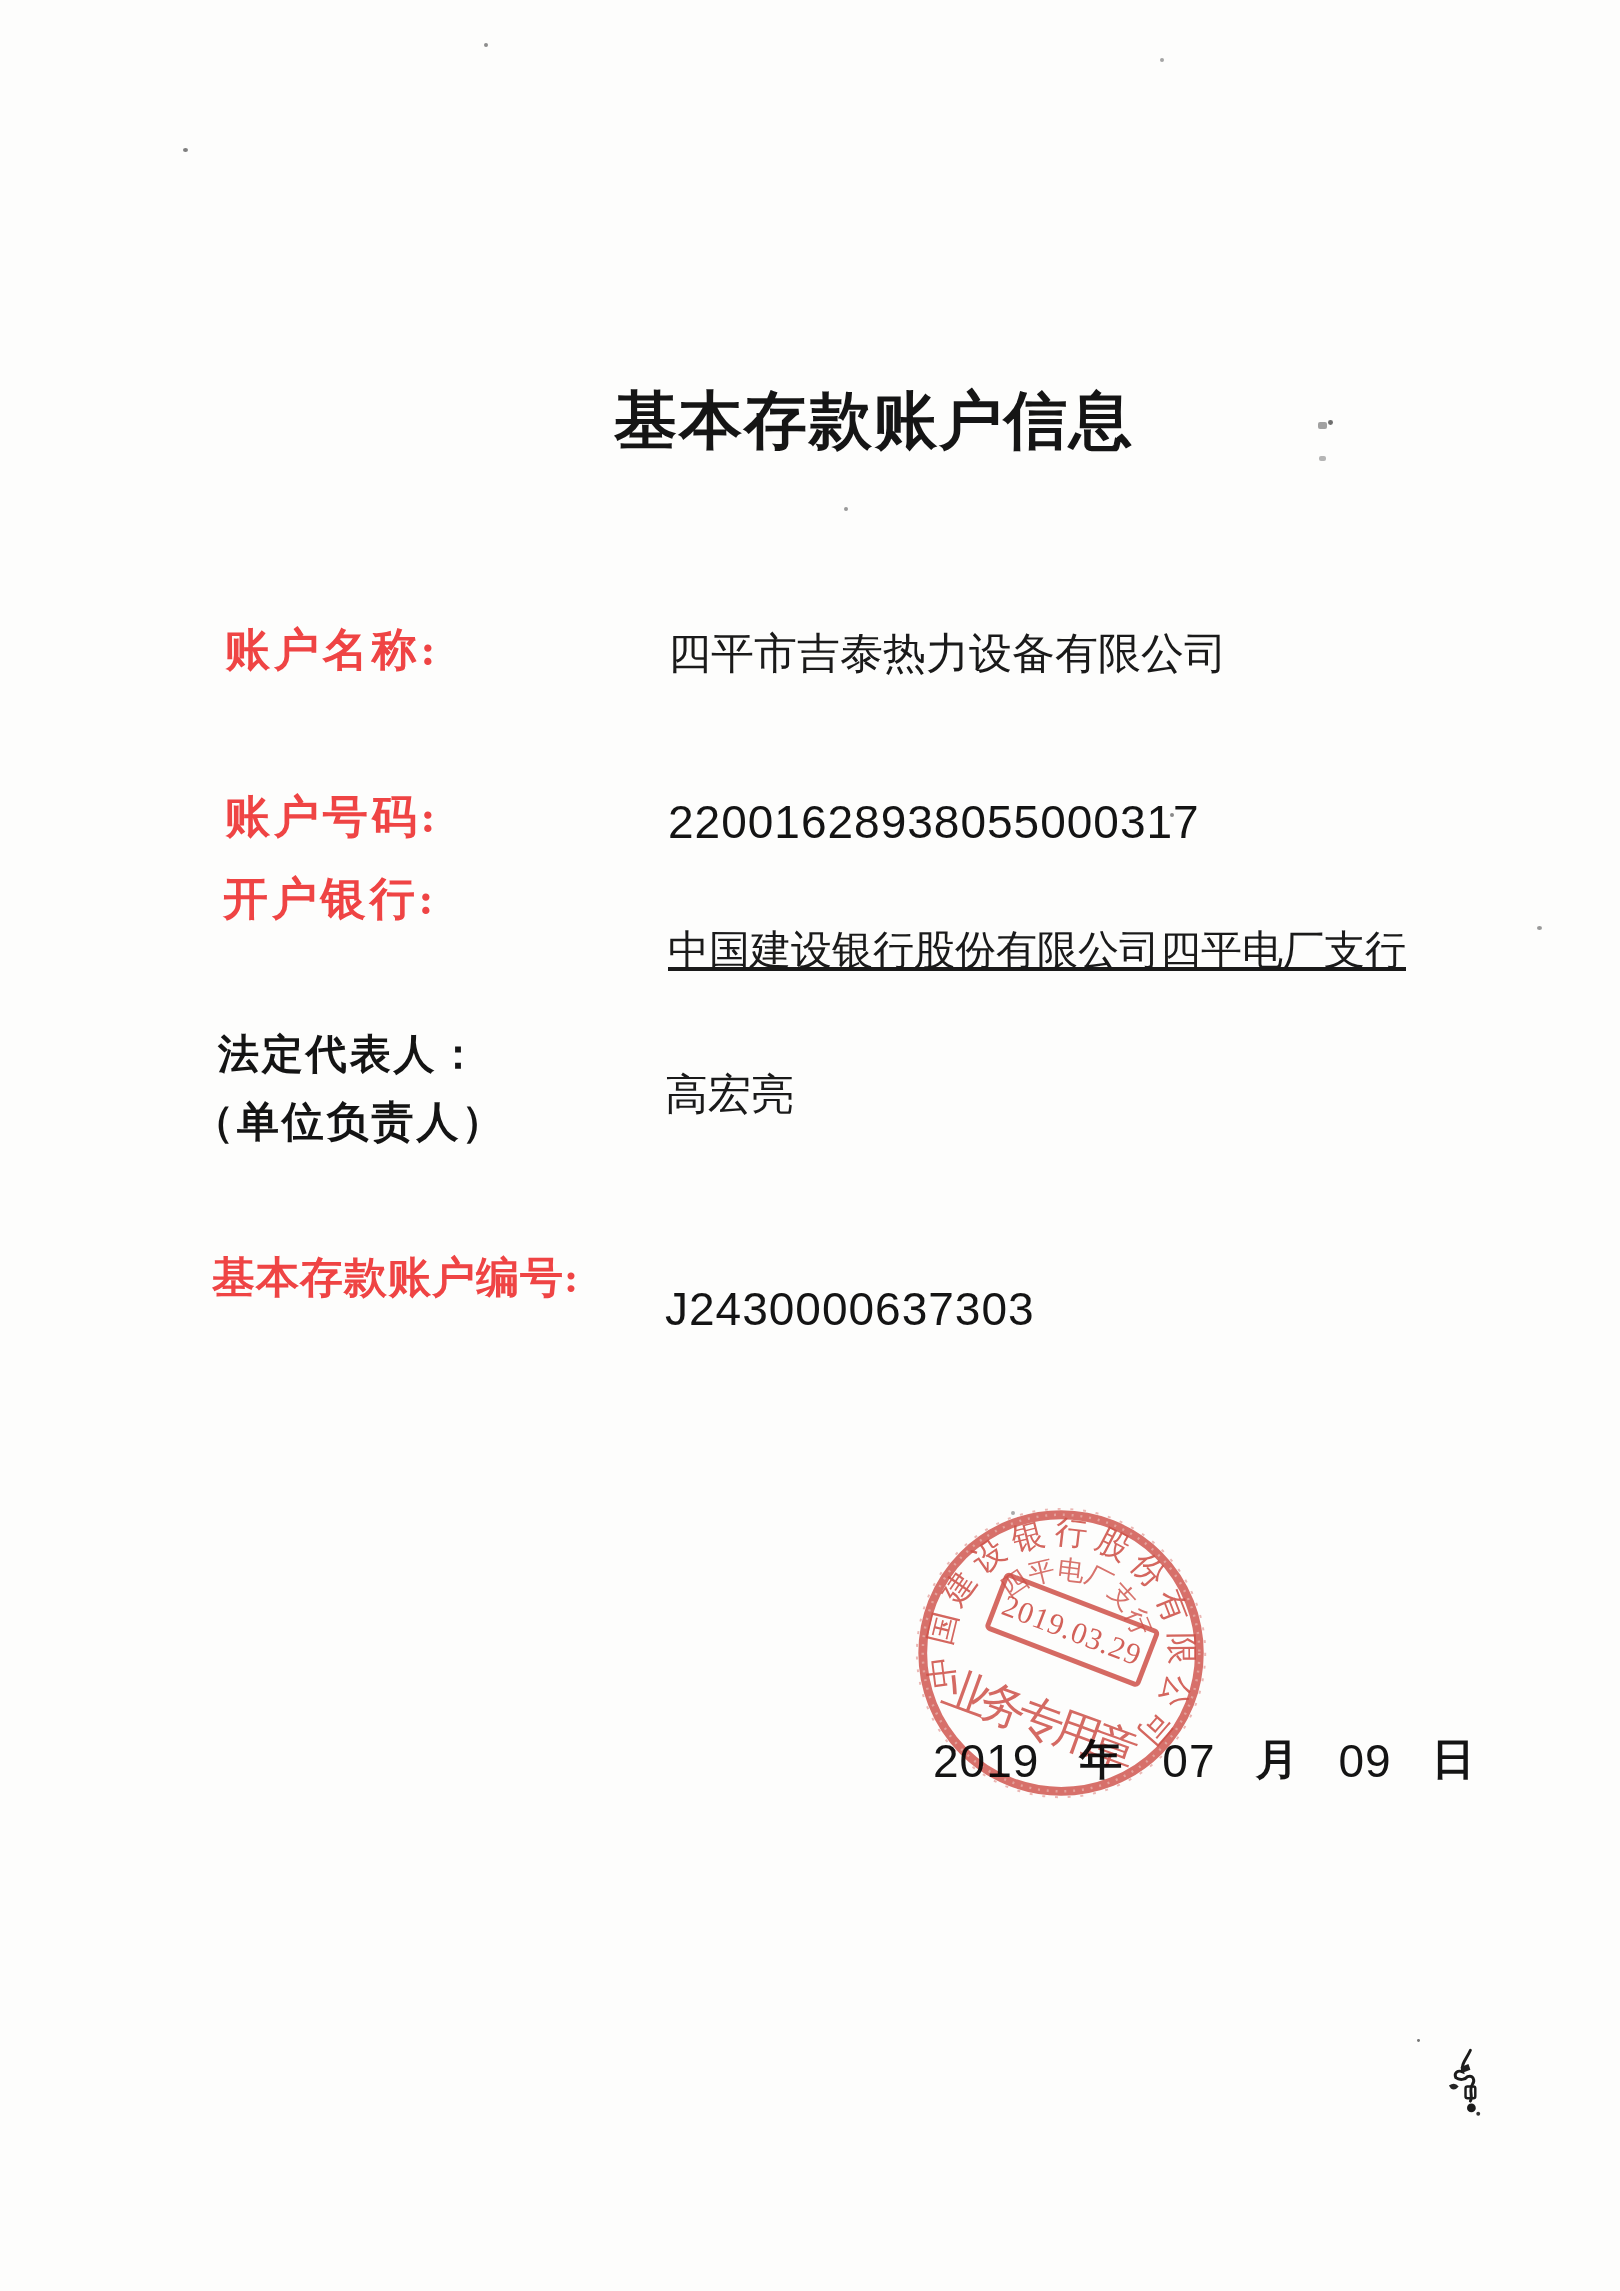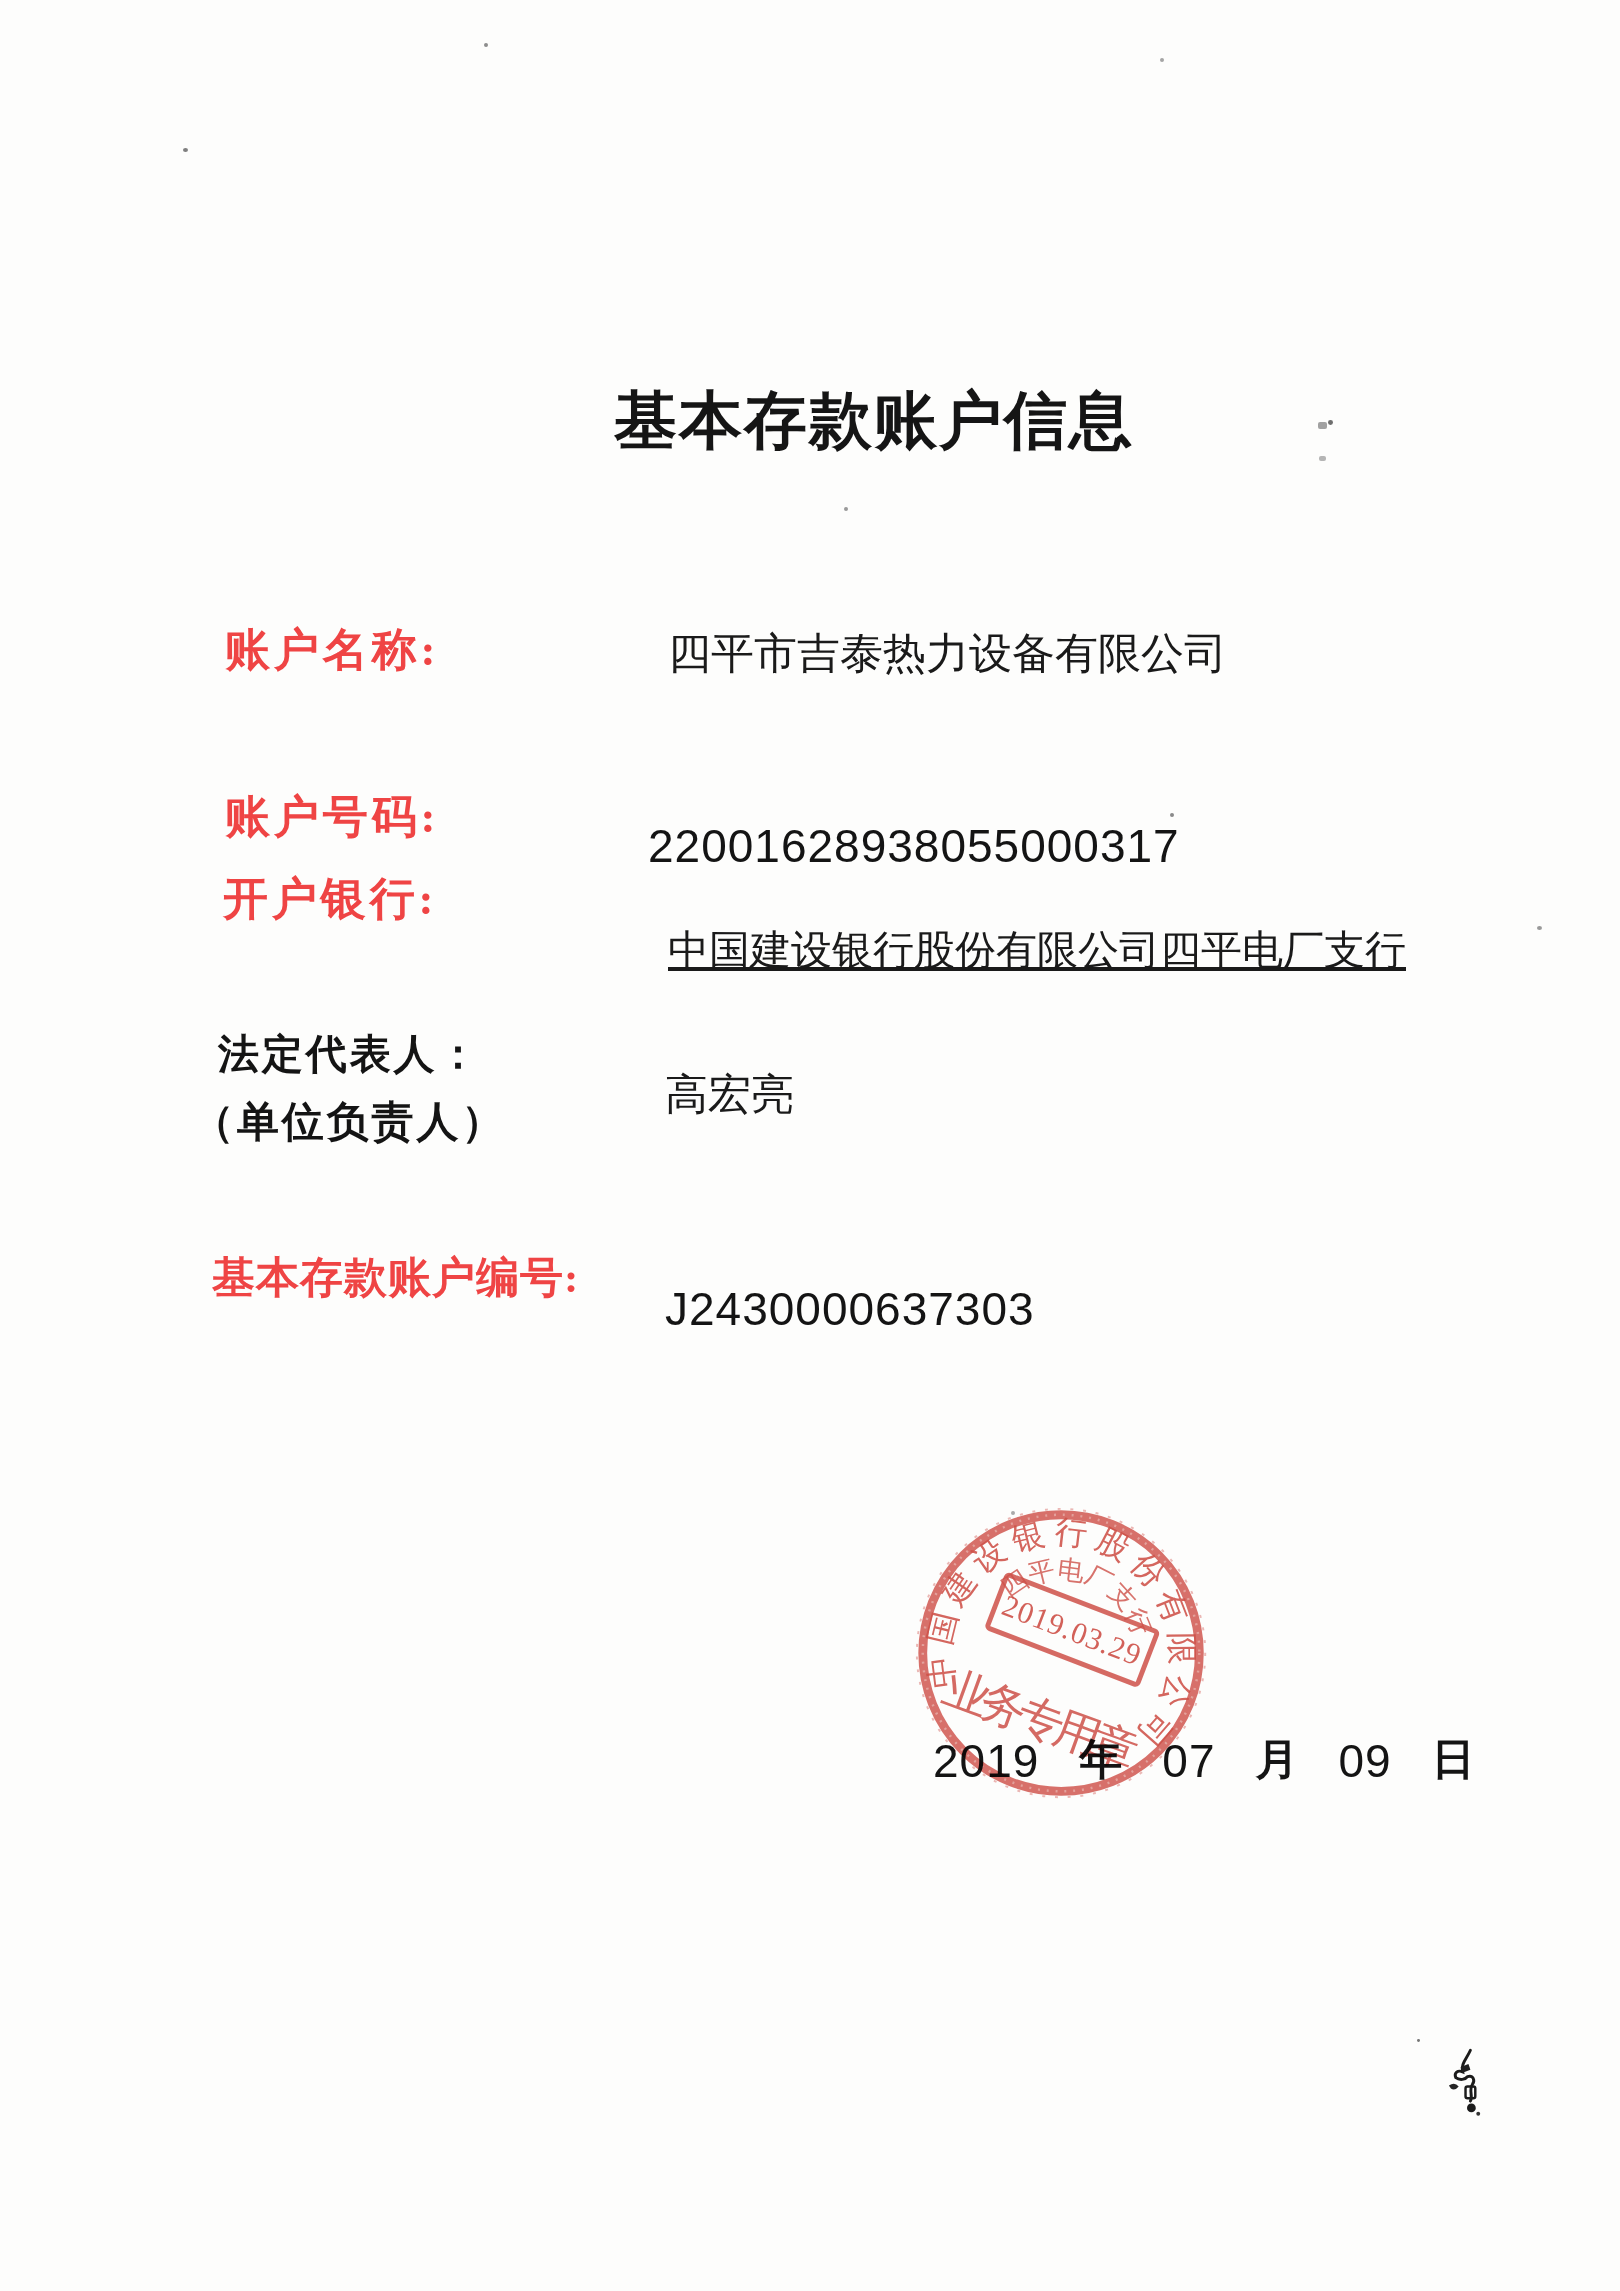--- a/index.html
+++ b/index.html
@@ -36,21 +36,21 @@
 </style>
 </head>
 <body>
 
 <div class="abs title">基本存款账户信息</div>
 
 <div class="abs label" style="left:225px;top:625px;">账户名称:</div>
 <div class="abs value" style="left:668px;top:629px;">四平市吉泰热力设备有限公司</div>
 
 <div class="abs label" style="left:225px;top:792px;">账户号码:</div>
-<div class="abs num" style="left:648px;top:796px;margin-top:24px;">22001628938055000317</div>
+<div class="abs num" style="left:668px;top:796px;">22001628938055000317</div>
 
 <div class="abs label" style="left:223px;top:874px;">开户银行:</div>
 <div class="abs value-sm" style="left:668px;top:927px;">中国建设银行股份有限公司四平电厂支行</div>
 
 <div class="abs label-sm" style="left:218px;top:1031px;">法定代表人：</div>
 <div class="abs label-sm" style="left:192px;top:1098px;font-size:42px;">（单位负责人）</div>
 <div class="abs value" style="left:665px;top:1070px;">高宏亮</div>
 
 <div class="abs label" style="left:212px;top:1253px;font-size:43px;letter-spacing:1px;">基本存款账户编号:</div>
 <div class="abs num" style="left:665px;top:1255px;margin-top:28px;">J2430000637303</div>

